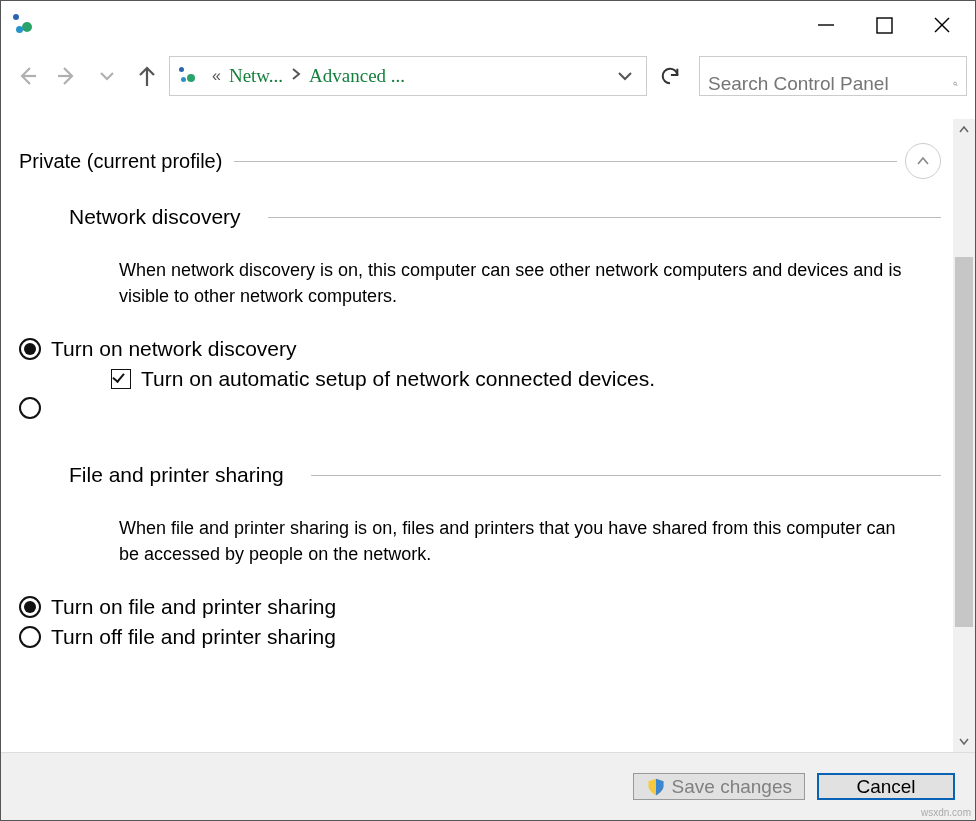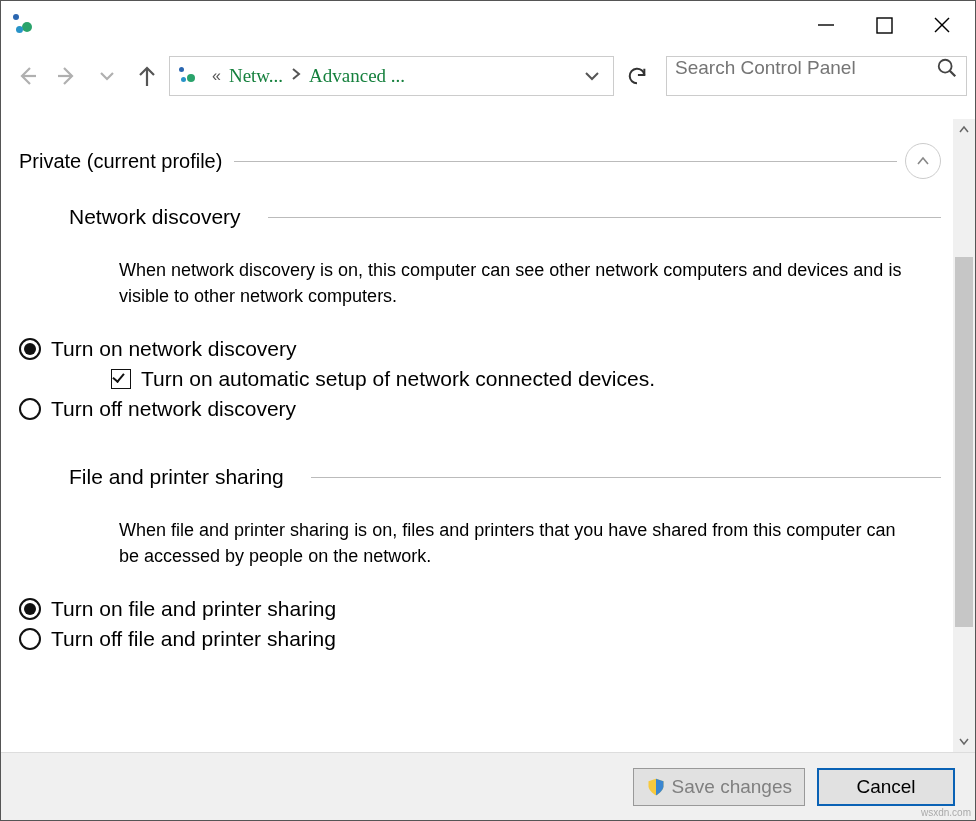--- a/index.html
+++ b/index.html
@@ -26,21 +26,21 @@
   .addressbar .app-icon-sm { width:20px; height:20px; position:relative; margin-right:6px;}
   .addressbar .app-icon-sm .dot{position:absolute;border-radius:50%;}
   .addressbar .app-icon-sm .d1{width:8px;height:8px;background:#2aa36b;left:9px;top:8px;}
   .addressbar .app-icon-sm .d2{width:5px;height:5px;background:#2a66b0;left:1px;top:1px;}
   .addressbar .app-icon-sm .d3{width:5px;height:5px;background:#2893c8;left:3px;top:11px;}
   .addressbar .crumb { font-size:19px; color:#15803d; white-space:nowrap;font-family:Liberation Serif, serif;}
   .addressbar .sep { margin:0 8px; color:#555;}
   .addressbar .flexfill{flex:1;}
   .addressbar .chev { width:30px; display:flex; align-items:center; justify-content:center;}
   .refreshbtn { width:38px; height:40px; display:flex; align-items:center; justify-content:center; cursor:pointer; }
-  .searchbox { width:301px; height:40px; border:1px solid #ccc; margin-left:6px; display:flex; align-items:flex-start; padding:0 8px; }
+  .searchbox { width:268px; height:40px; border:1px solid #ccc; margin-left:6px; display:flex; align-items:flex-end; padding:0 8px; }
   .searchbox input { border:none; outline:none; font-size:19px; color:#555; flex:1; background:transparent;}
   .searchbox .searchicon{width:22px;height:22px;}
 
   
   .content-wrap { position:absolute; top:118px; left:0; right:0; bottom:68px; overflow:hidden;}
   .content { position:absolute; left:0; right:22px; top:0; bottom:0; padding: 24px 12px 0 18px; }
   .scrollbar { position:absolute; right:0; top:0; bottom:0; width:22px; background:#f0f0f0;}
   .scrollbar .arrow{height:22px; display:flex; align-items:center; justify-content:center;}
   .scrollbar .track{position:absolute; top:22px; bottom:22px; left:0; right:0;}
   .scrollbar .thumb{position:absolute; left:2px; right:2px; top:116px; height:370px; background:#c6c6c6;}
@@ -61,21 +61,21 @@
   .check-row{ margin-left:92px;}
   .radio { width:22px; height:22px; border:2px solid #111; border-radius:50%; margin-right:10px; position:relative; flex-shrink:0;}
   .radio.checked::after{content:""; position:absolute; top:3px; left:3px; right:3px; bottom:3px; border-radius:50%; background:#111;}
   .checkbox{ width:20px; height:20px; border:1.5px solid #111; margin-right:10px; position:relative; flex-shrink:0;}
   .checkbox.checked::after{content:""; position:absolute; left:3px; top:7px; width:5px; height:9px; border:solid #111; border-width:0 2px 2px 0; transform:rotate(40deg); top:1px;}
   .opt-label{font-size:21px; color:#000;}
   .gap2{height:38px;}
 
   
   .footer{ position:absolute; bottom:0; left:0; right:0; height:68px; background:#f0f0f0; border-top:1px solid #ddd; display:flex; align-items:center; justify-content:flex-end; padding:0 20px; gap:12px;}
-  .btn{ height:38px; min-width:138px; border:1px solid #999; background:#e1e1e1; display:flex; align-items:center; justify-content:center; font-size:19px; cursor:pointer; padding:0 12px;}
+  .btn{ height:27px; min-width:138px; border:1px solid #999; background:#e1e1e1; display:flex; align-items:center; justify-content:center; font-size:19px; cursor:pointer; padding:0 12px;}
   .btn.primary{ border:2px solid #0a62b5; }
   .btn.disabled{ color:#808080; cursor:default;}
   .shield{width:20px;height:20px;margin-right:6px;}
   .watermark{position:absolute; right:4px; bottom:2px; font-size:10px; color:#aaa;}
 </style>
 </head>
 <body>
 
 <div class="titlebar">
   <div class="app-icon">
@@ -187,21 +187,20 @@
     <div class="radio-row">
       <div class="radio checked"></div>
       <span class="opt-label">Turn on network discovery</span>
     </div>
     <div class="check-row">
       <div class="checkbox checked"></div>
       <span class="opt-label">Turn on automatic setup of network connected devices.</span>
     </div>
     <div class="radio-row">
       <div class="radio"></div>
-      <span class="opt-label">Turn off network discovery</span>
     </div>
 
     <div class="gap2"></div>
 
     <div class="section-header">
       <span class="lbl">File and printer sharing</span>
       <div class="line"></div>
     </div>
     <p class="desc">When file and printer sharing is on, files and printers that you have shared from this computer can be accessed by people on the network.</p>
 

